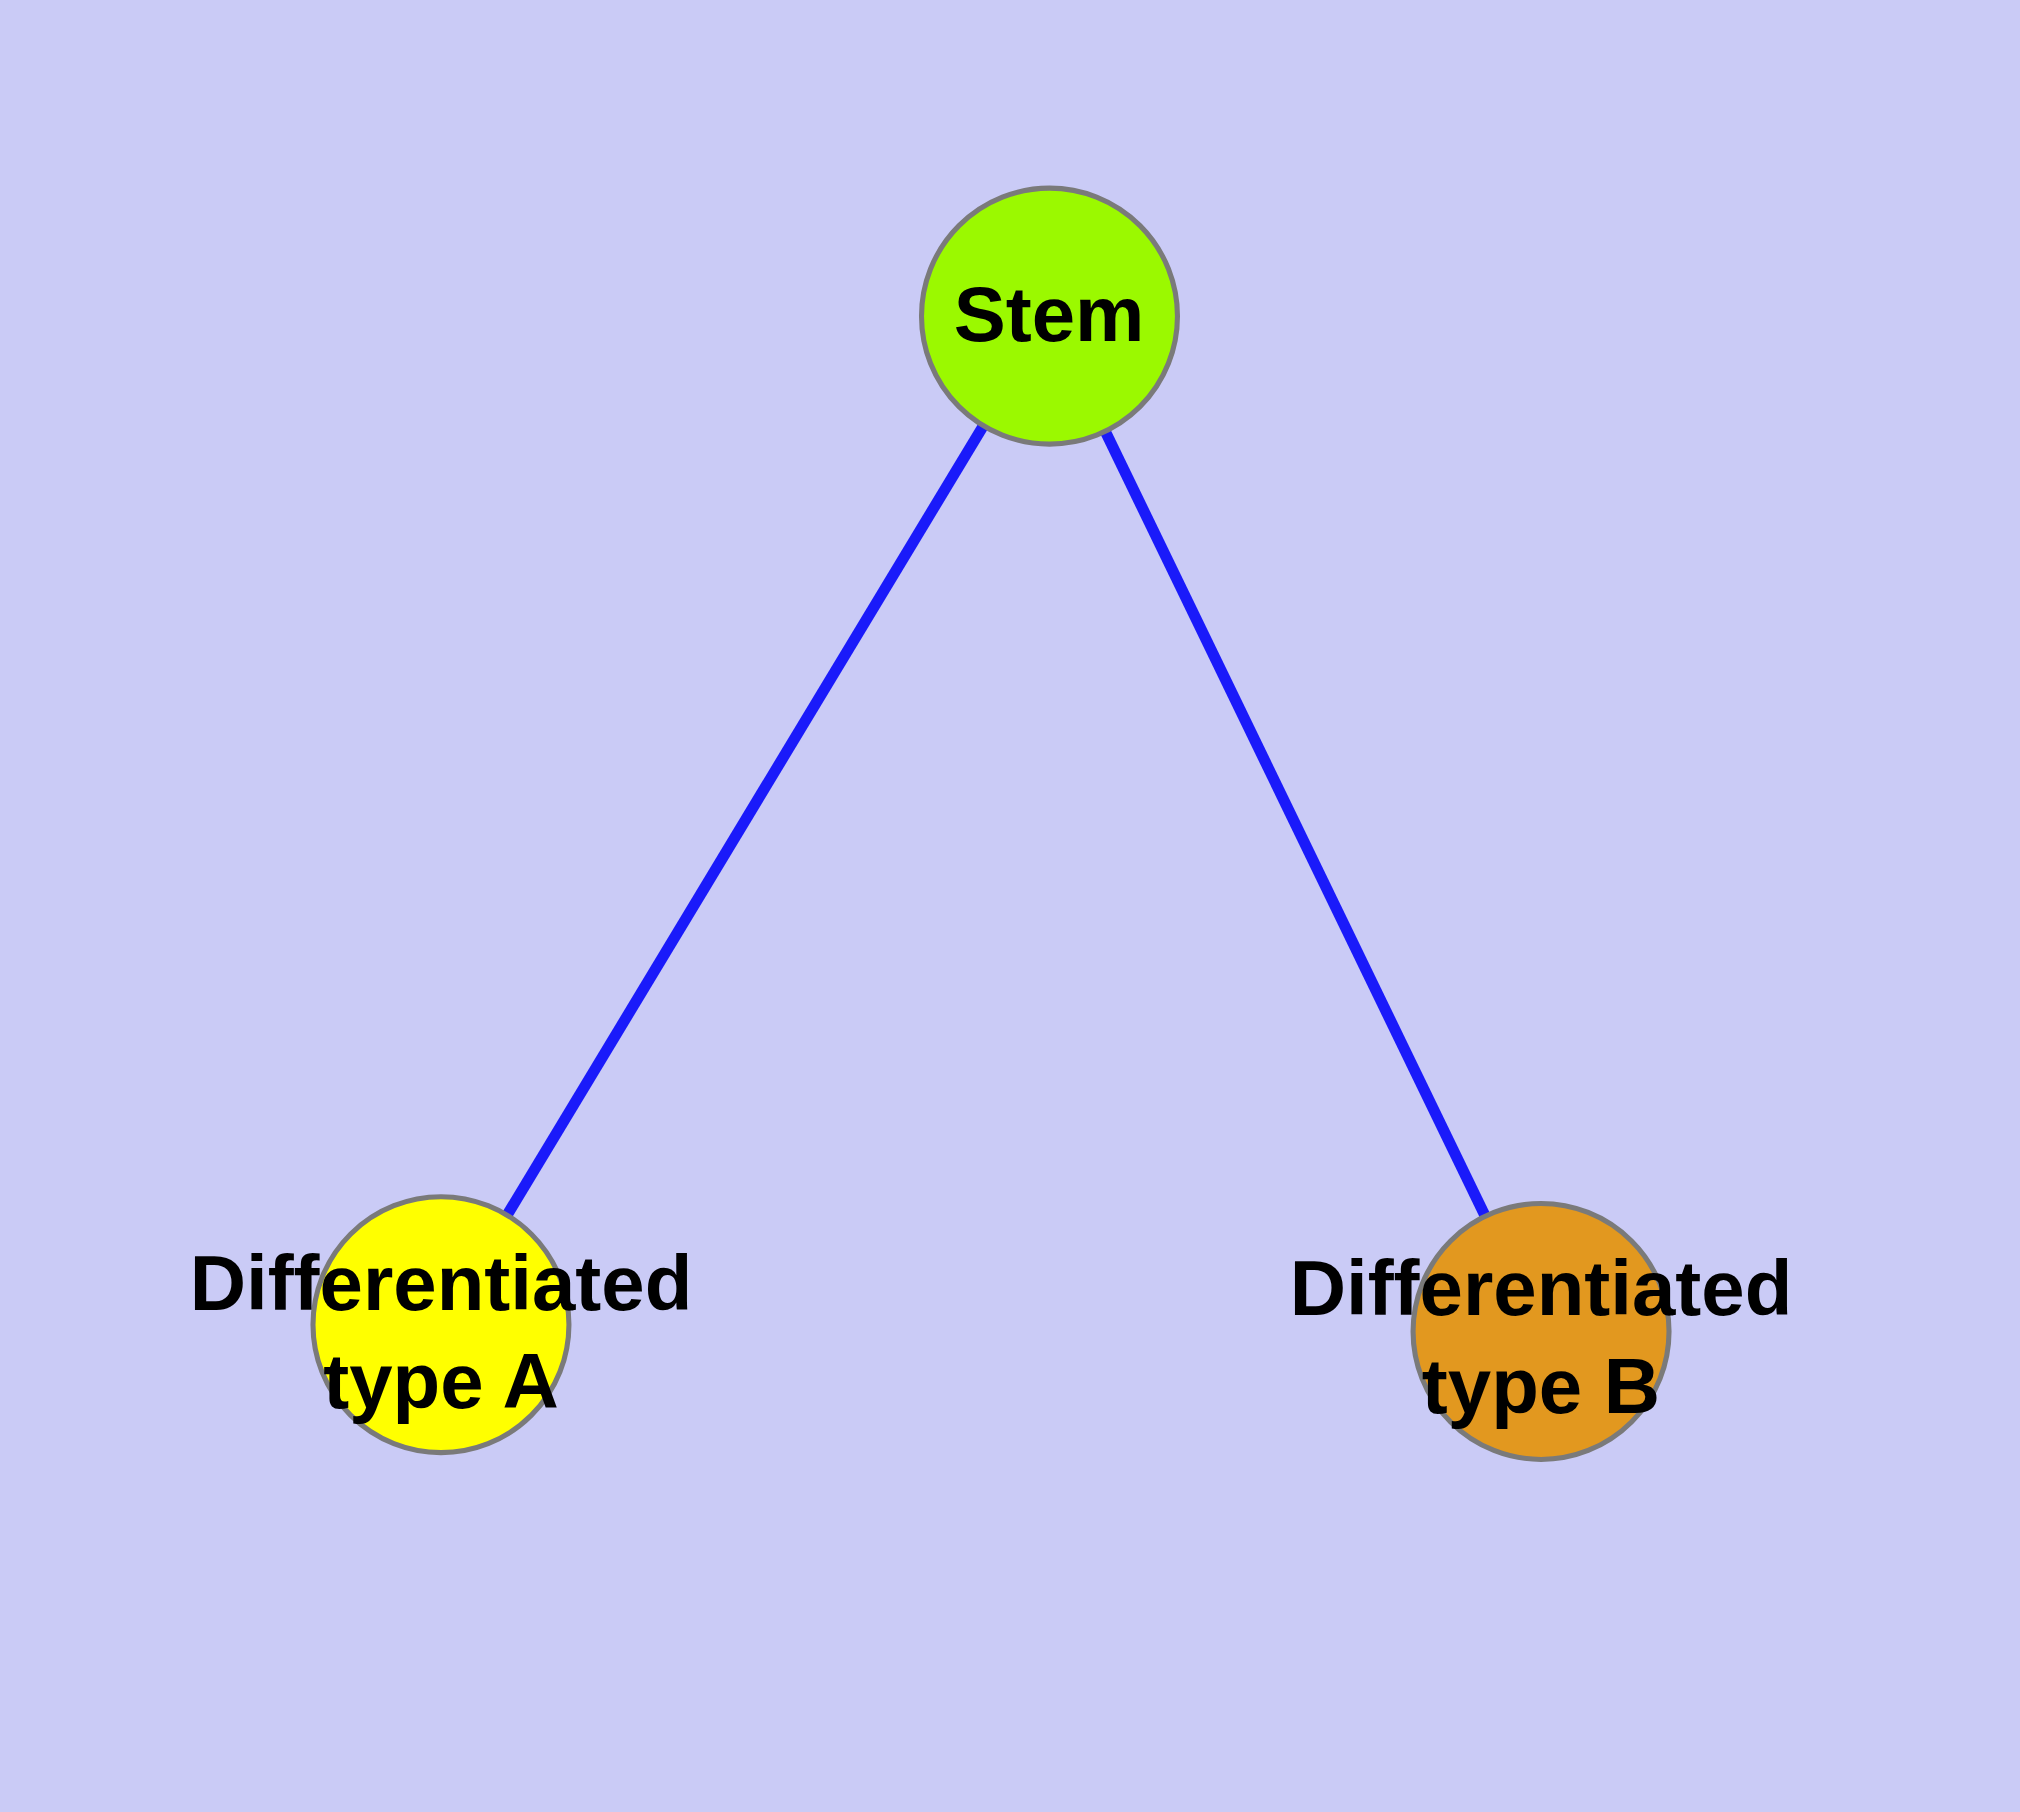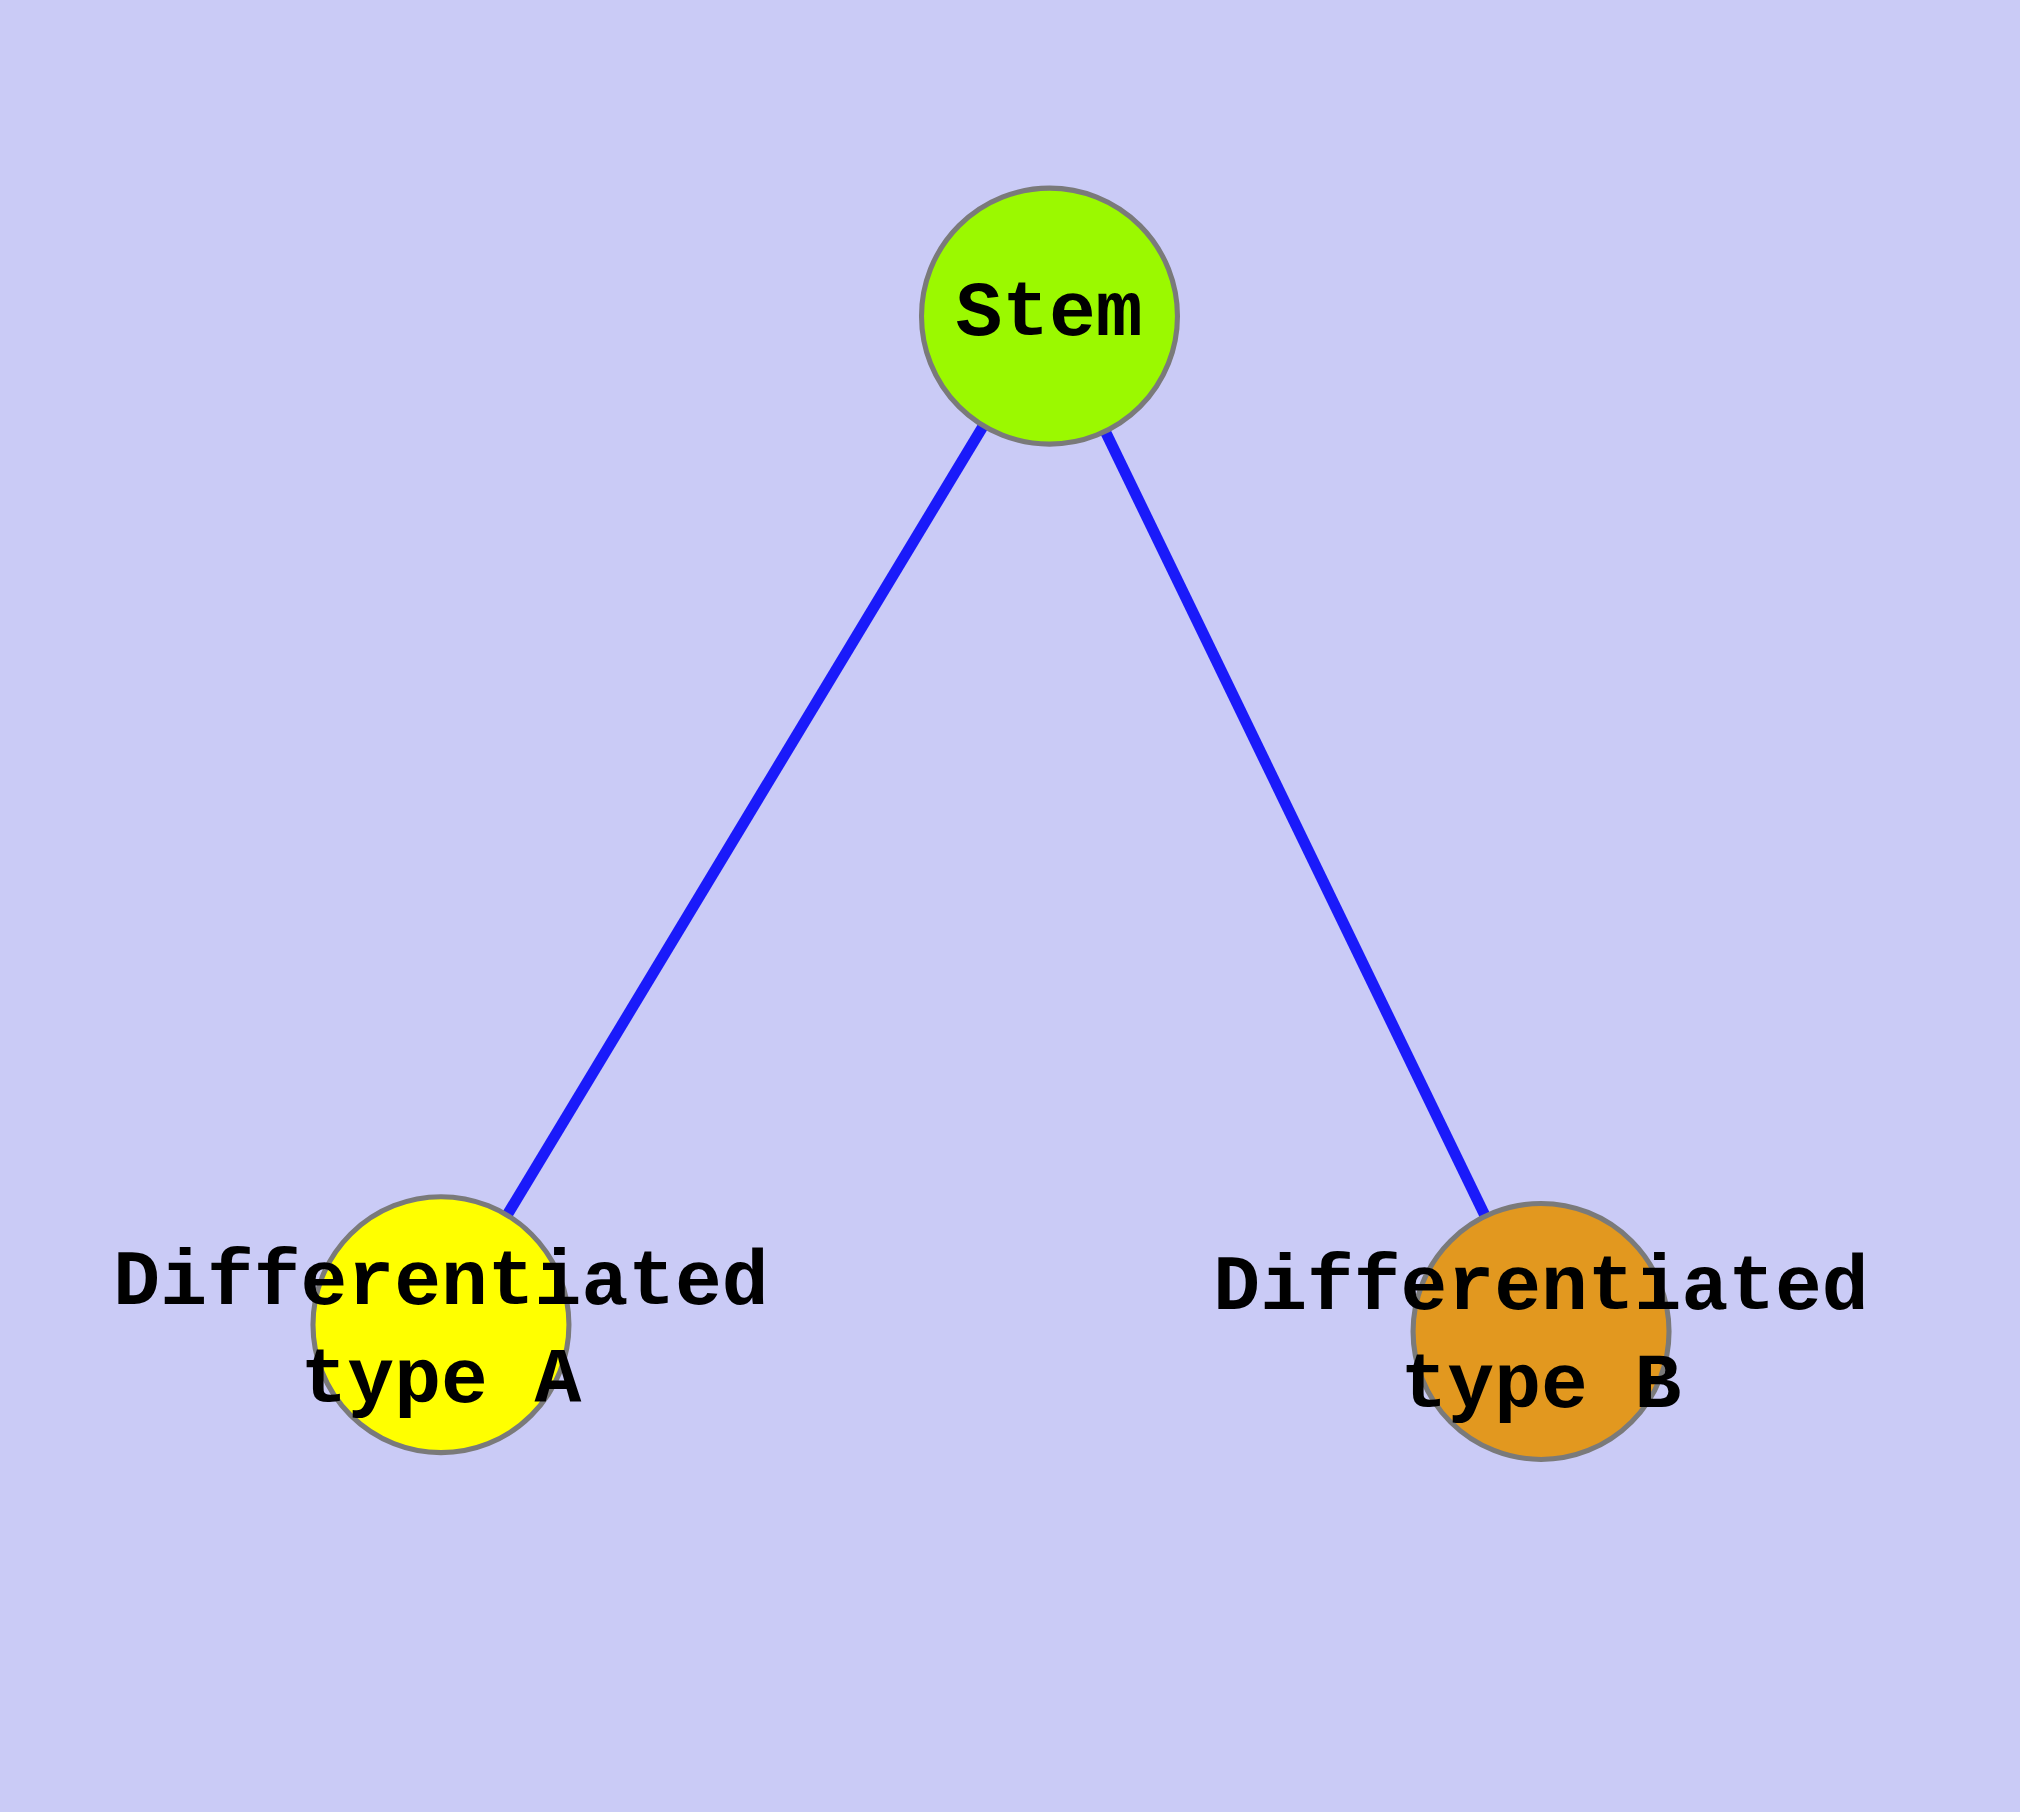--- a/index.html
+++ b/index.html
@@ -5,21 +5,21 @@
   html, body {
     margin: 0;
     padding: 0;
     background: #CACBF6;
   }
   .canvas {
     position: relative;
     width: 2011px;
     height: 1812px;
     overflow: hidden;
-    font-family: Liberation Mono, monospace;
+    font-family: Liberation Sans, sans-serif;
   }
   .graph-svg {
     position: absolute;
     left: 0;
     top: 0;
     display: block;
   }
   .edge {
     stroke-width: 13px;
     fill: none;

